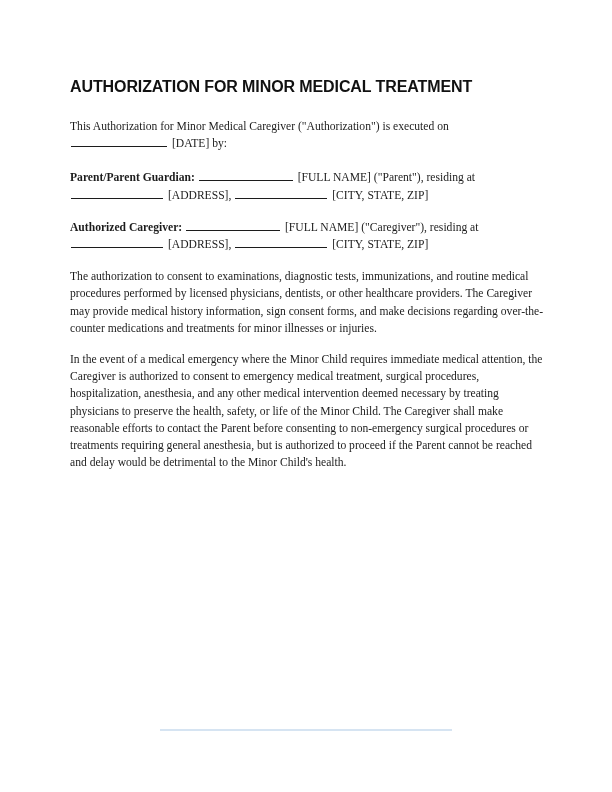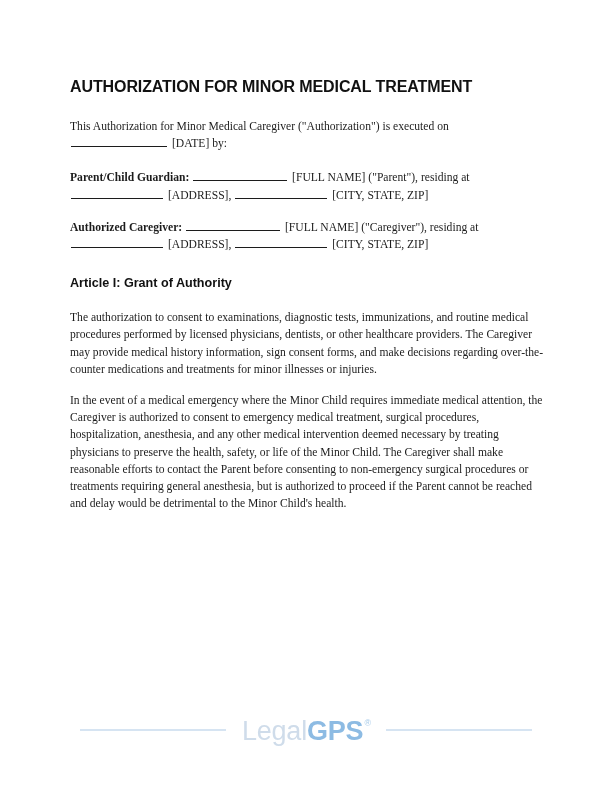--- a/index.html
+++ b/index.html
@@ -178,51 +178,47 @@
 
     <h1 class="doc-title">AUTHORIZATION FOR MINOR MEDICAL TREATMENT</h1>
 
     <p class="para intro">
       <span>This Authorization for Minor Medical Caregiver ("Authorization") is executed on</span>
       <span class="blank w1"></span>
       <span>[DATE] by:</span>
     </p>
 
     <p class="party">
-      <span class="lbl">Parent/Child Guardian:</span>
+      <span class="lbl">Parent/Parent Guardian:</span>
       <span class="blank w2"></span>
       <span>[FULL NAME] ("Parent"), residing at</span>
       <span class="blank w3"></span>
       <span>[ADDRESS],</span>
       <span class="blank w3"></span>
       <span>[CITY, STATE, ZIP]</span>
     </p>
 
     <p class="party">
       <span class="lbl">Authorized Caregiver:</span>
       <span class="blank w2"></span>
       <span>[FULL NAME] ("Caregiver"), residing at</span>
       <span class="blank w3"></span>
       <span>[ADDRESS],</span>
       <span class="blank w3"></span>
       <span>[CITY, STATE, ZIP]</span>
     </p>
 
 
-    <h2 class="article-heading">Article I: Grant of Authority</h2>
 
     <p class="para">The authorization to consent to examinations, diagnostic tests, immunizations, and routine medical procedures performed by licensed physicians, dentists, or other healthcare providers. The Caregiver may provide medical history information, sign consent forms, and make decisions regarding over-the-counter medications and treatments for minor illnesses or injuries.</p>
     <p class="para">In the event of a medical emergency where the Minor Child requires immediate medical attention, the Caregiver is authorized to consent to emergency medical treatment, surgical procedures, hospitalization, anesthesia, and any other medical intervention deemed necessary by treating physicians to preserve the health, safety, or life of the Minor Child. The Caregiver shall make reasonable efforts to contact the Parent before consenting to non-emergency surgical procedures or treatments requiring general anesthesia, but is authorized to proceed if the Parent cannot be reached and delay would be detrimental to the Minor Child's health.</p>
 
   </div>
 
   <div class="fade-overlay"></div>
   <div class="fade-block-bottom"></div>
 
   <div class="footer">
     <div class="footer-rule"></div>
-    <div class="footer-logo">
-      <span class="logo-legal">Legal</span><span class="logo-gps">GPS</span><span class="logo-mark">®</span>
-    </div>
     <div class="footer-rule"></div>
   </div>
 
 </div>
 
 </body></html>

